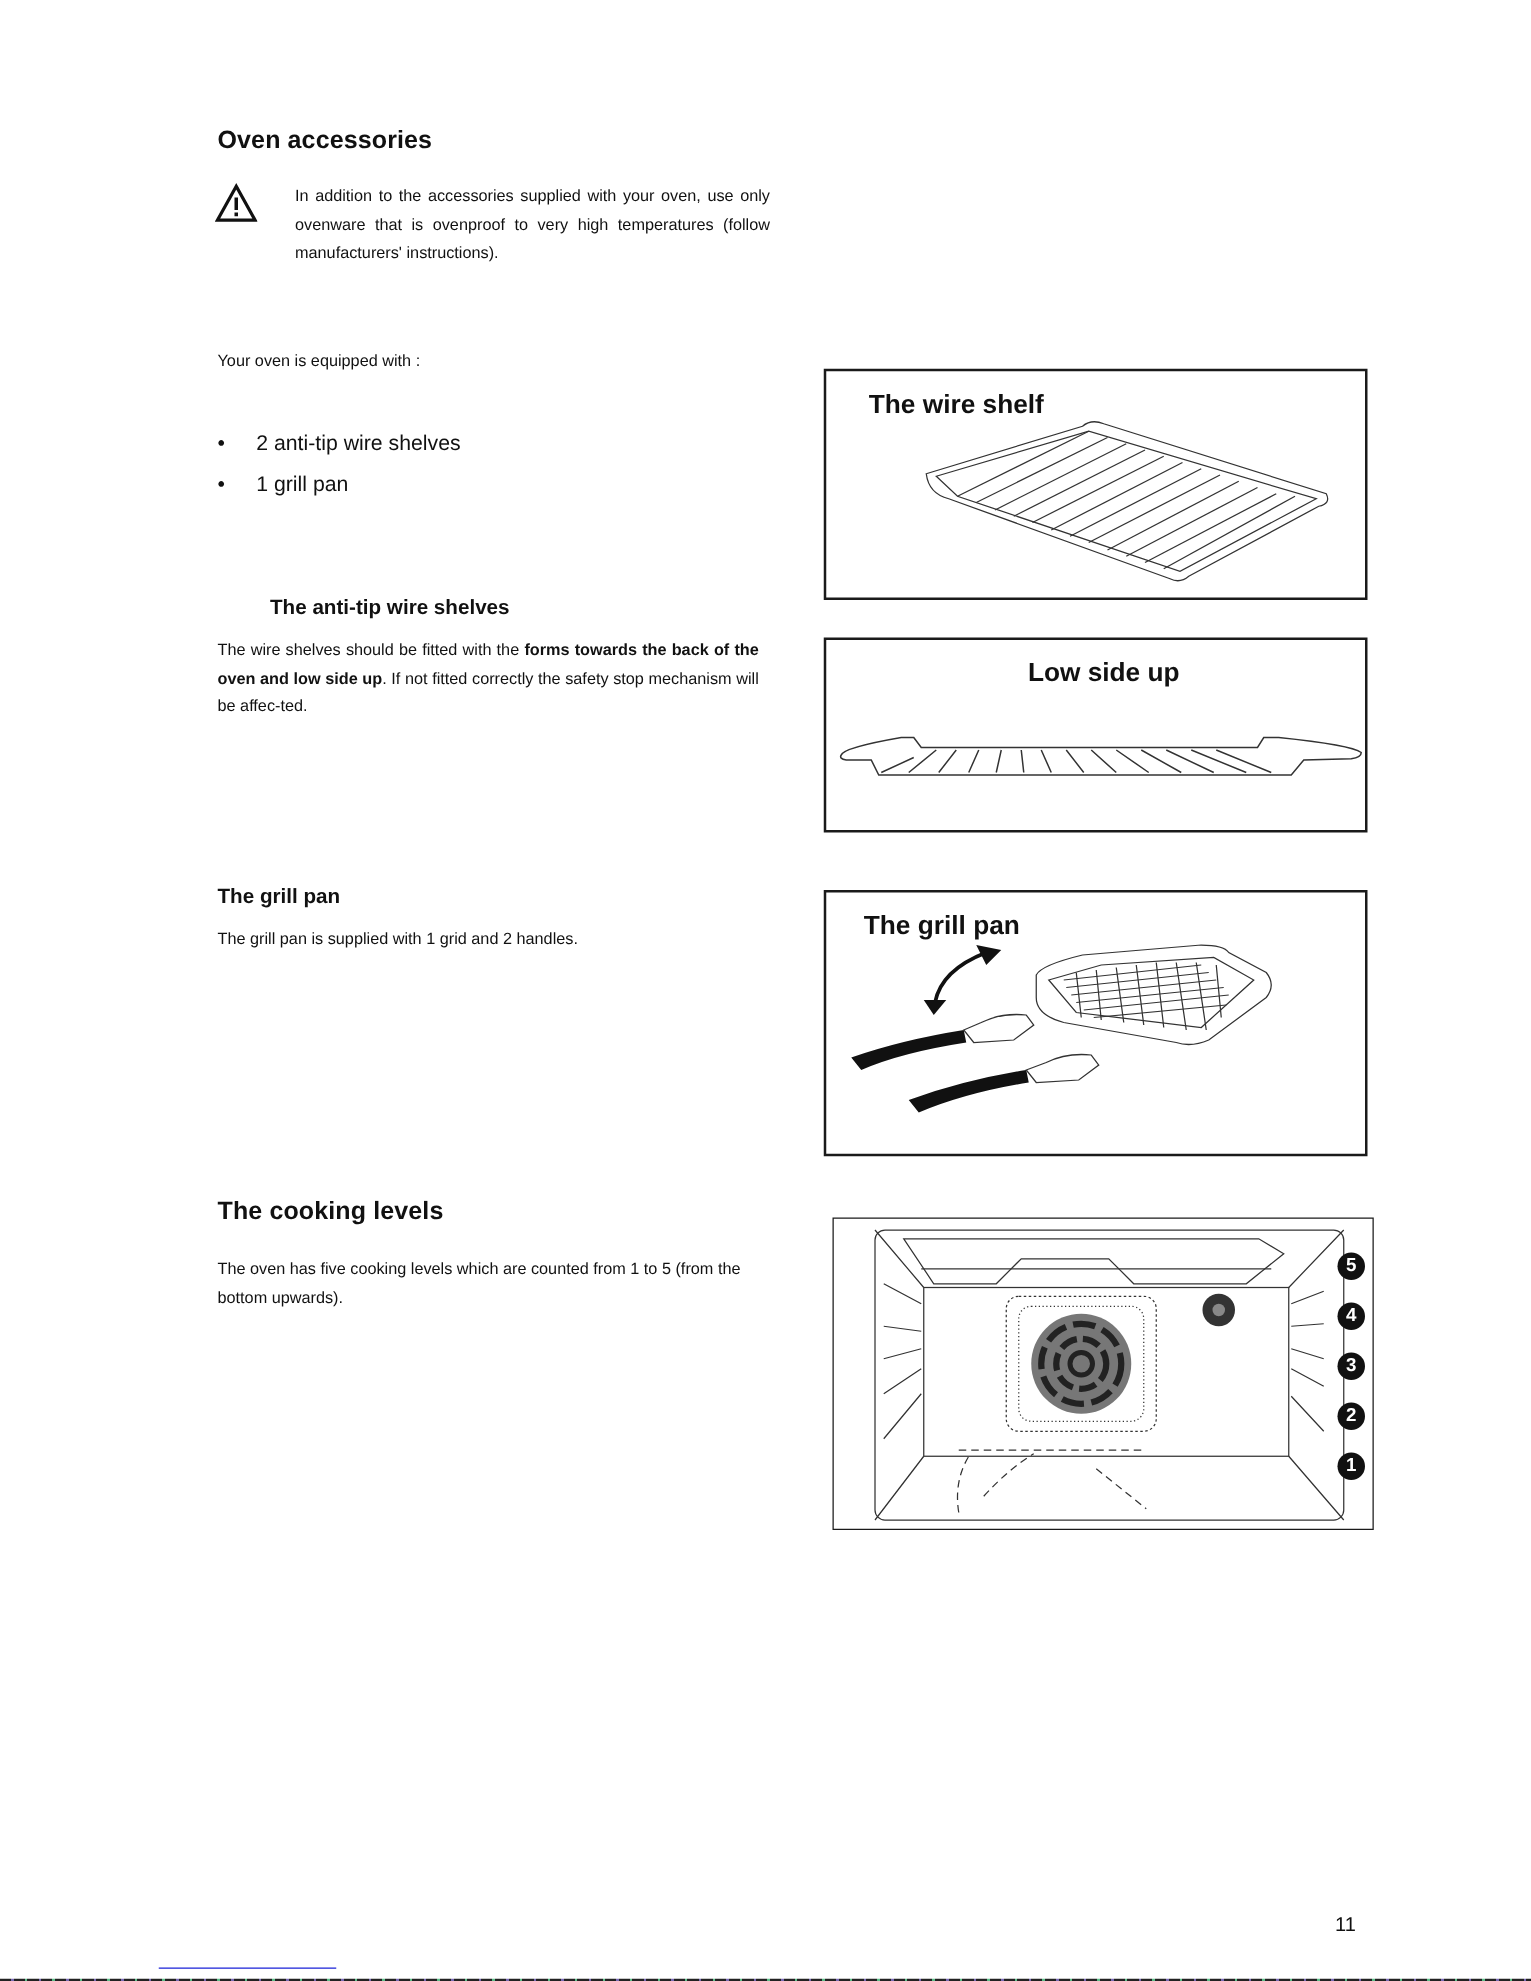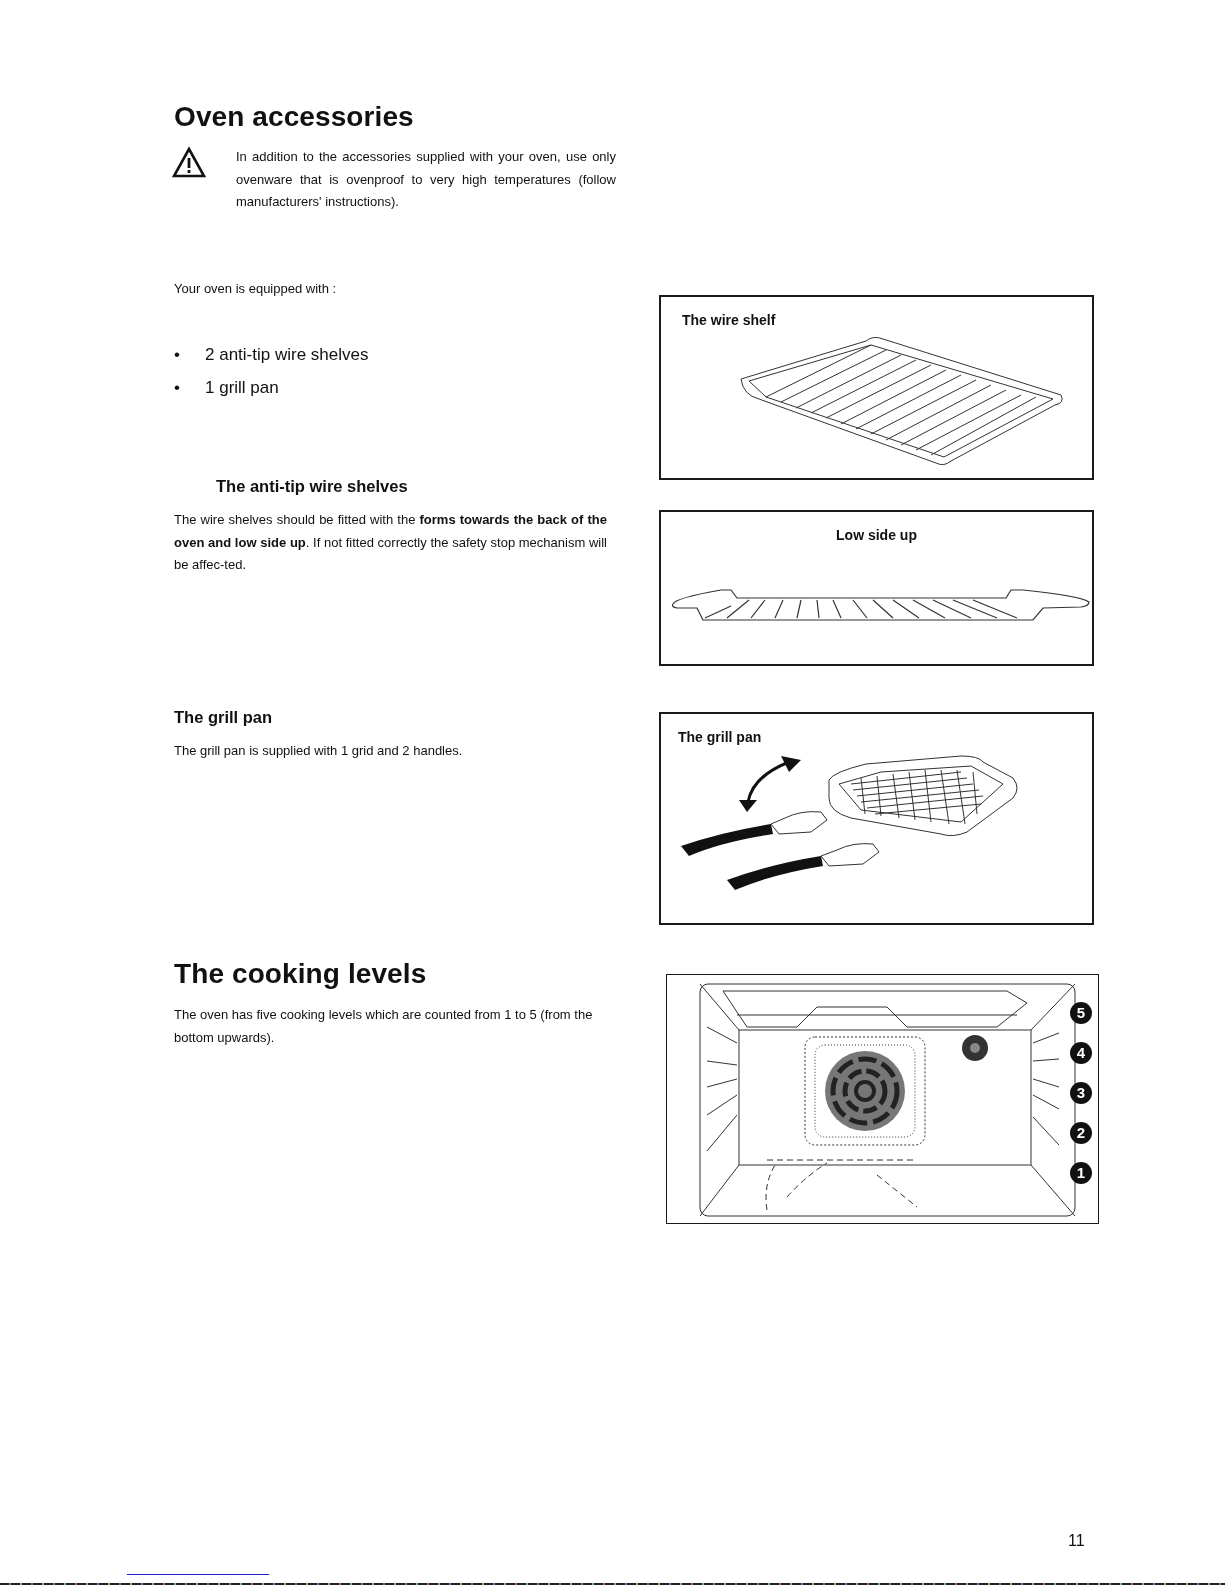--- a/index.html
+++ b/index.html
@@ -1,27 +1,27 @@
 <!DOCTYPE html>
 <html><head>
   <meta charset="utf-8">
   <style>
     html, body { margin: 0; padding: 0; background: #ffffff; }
     body { width: 1225px; height: 1585px; position: relative; overflow: hidden;
            font-family: "Liberation Sans", sans-serif; color: #111; }
     .abs { position: absolute; }
-    .h1 { font-weight: bold; font-size: 28px; letter-spacing: 0.1px; }
+    .h1 { font-weight: bold; font-size: 20px; letter-spacing: 0.1px; }
     .h2 { font-weight: bold; font-size: 16.5px; }
     .p  { font-size: 13px; line-height: 22.5px; }
     .just { text-align: justify; text-align-last: left; }
     .bullet-list { list-style: none; margin: 0; padding: 0; }
     .bullet-list li { position: relative; padding-left: 31px; font-size: 17px; height: 33px; line-height: 22px; }
     .bullet-list li .dot { position: absolute; left: 0; top: 0; }
     .figbox { position: absolute; border: 2px solid #1a1a1a; box-sizing: border-box; background: #fff; }
-    .figtitle { position: absolute; font-weight: bold; font-size: 14px; }
+    .figtitle { position: absolute; font-weight: bold; font-size: 21px; margin-left: 13px; }
     svg { display: block; }
     .blue-line { position: absolute; left: 127px; top: 1574px; width: 142px; height: 1px; background: #1a22d8; }
     .bottom-rule { position: absolute; left: 0; top: 1583px; width: 1225px; height: 2px;
                    background: repeating-linear-gradient(90deg, #222 0 9px, #7a6ab5 9px 11px, #222 11px 20px, #5fbf8a 20px 22px); }
   </style>
 </head>
 <body>
 
 <div class="abs h1" style="left:174px; top:101px;">Oven accessories</div>
 

